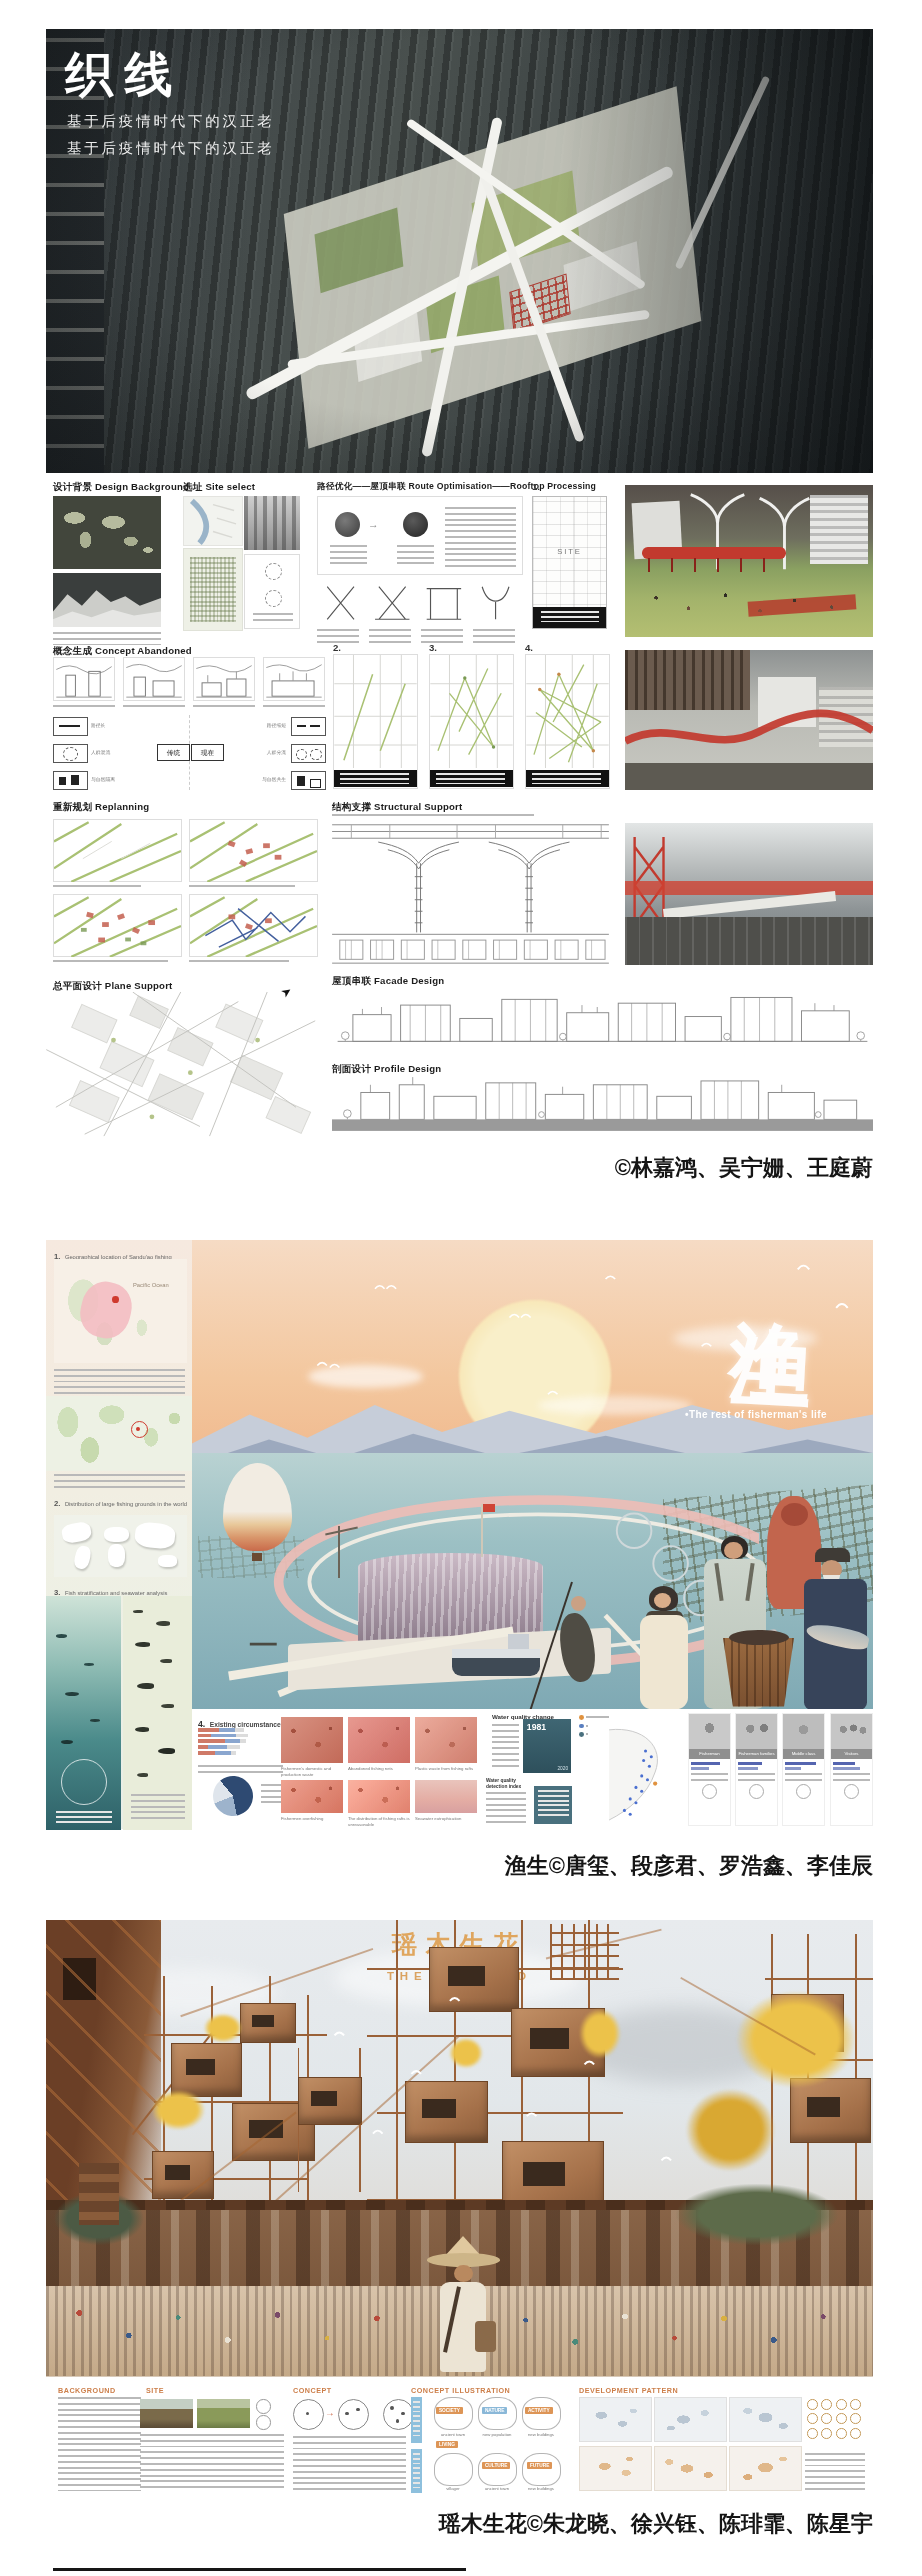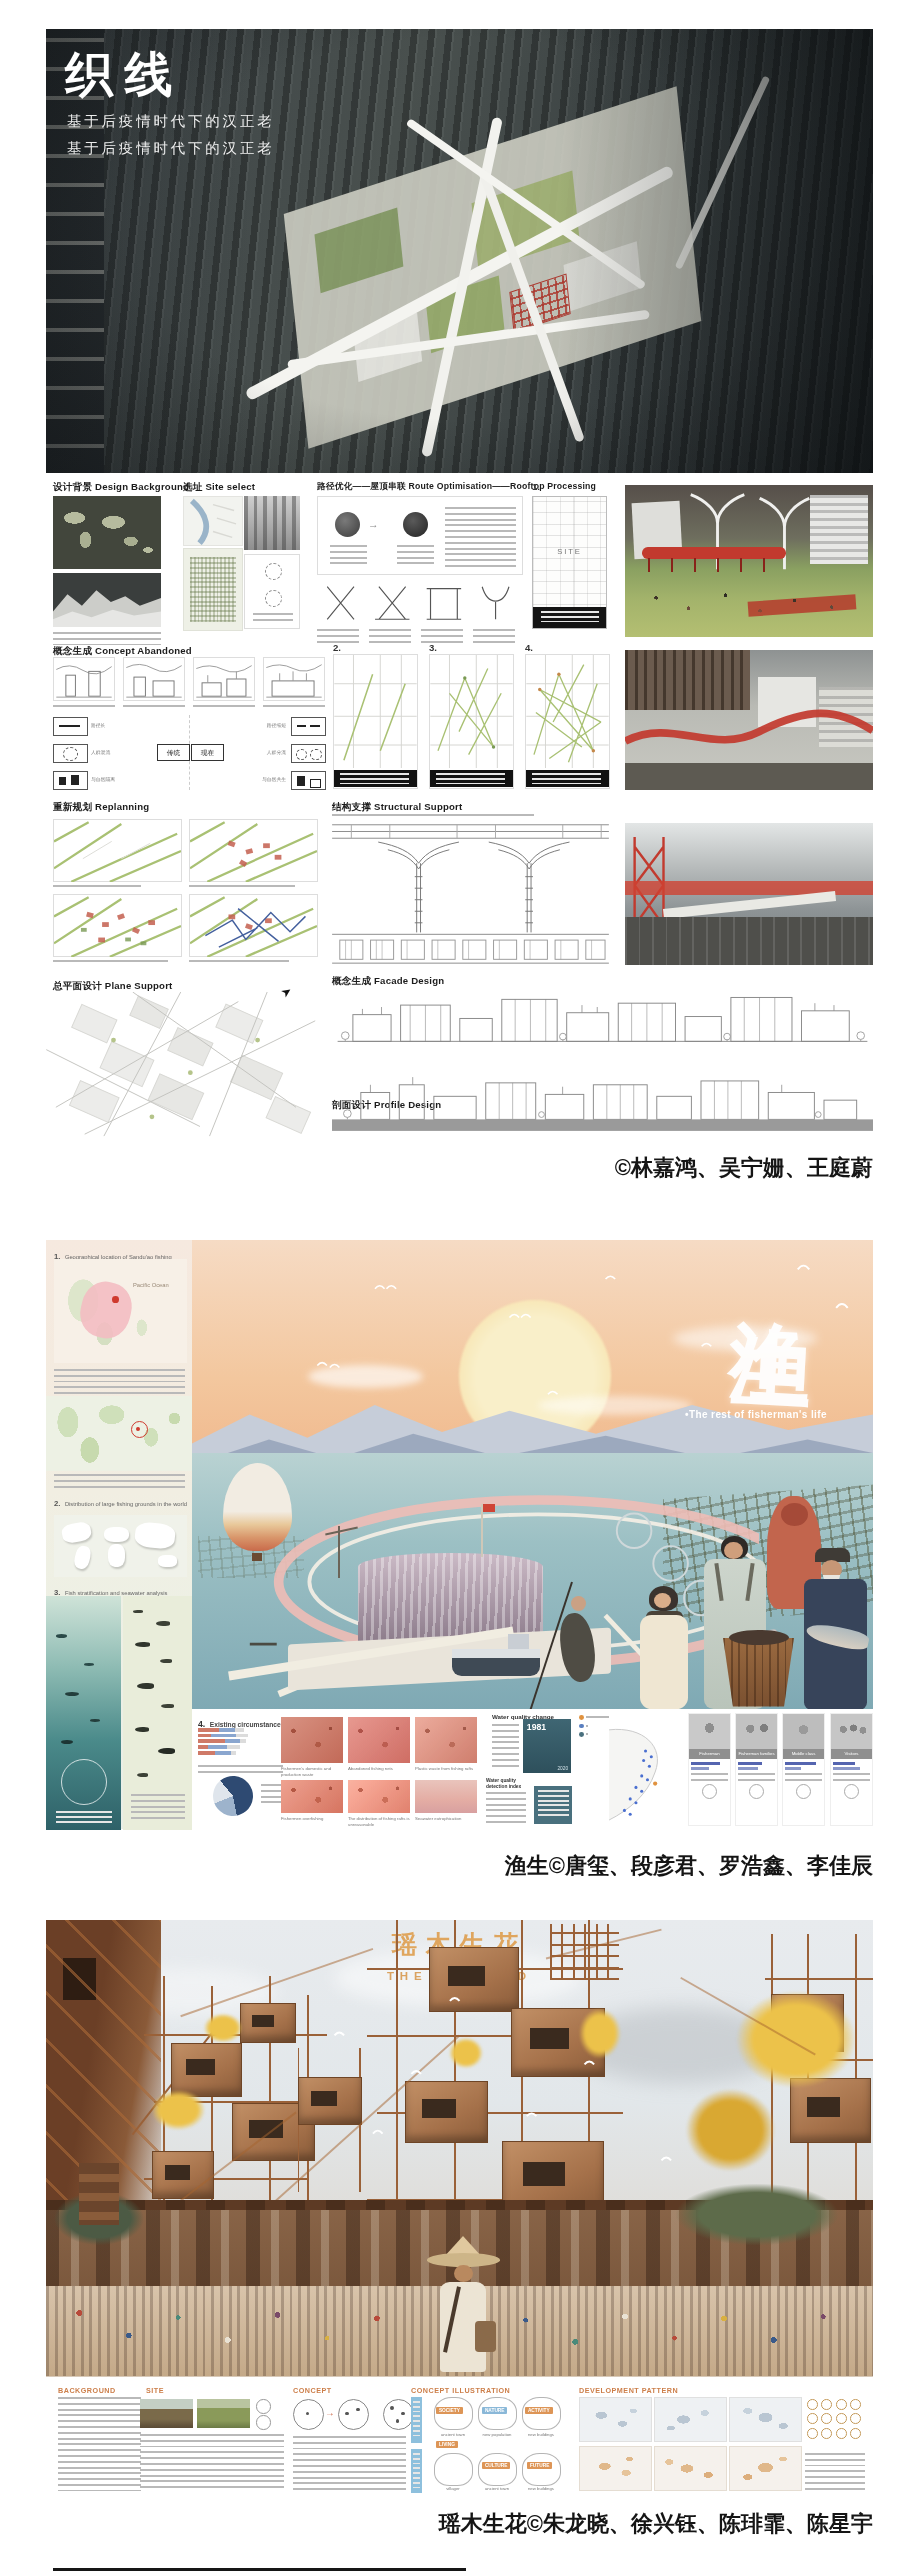--- a/index.html
+++ b/index.html
@@ -371,21 +371,21 @@
         <path d="M10,120 L200,10 M40,148 L280,30 M0,60 L160,140 M90,0 L260,120 M140,0 L60,150 M230,0 L170,150"></path>
       </g>
       <g fill="#b5c48a" stroke="none">
             <circle cx="70" cy="50" r="2.5"></circle>
             <circle cx="150" cy="84" r="2.5"></circle>
             <circle cx="220" cy="50" r="2.5"></circle>
             <circle cx="110" cy="130" r="2.5"></circle>
           </g>
     </svg>
   </div>
-  <div class="a hp" style="left:332px;top:975px;">概念生成 Facade Design</div>
+  <div class="a hp" style="left:332px;top:975px;">屋顶串联 Facade Design</div>
   <div class="a" style="left:332px;top:986px;width:541px;height:63px;">
     <svg width="541" height="63" fill="none" stroke="#8a8a8a" viewBox="0 0 563 66">
       <path d="M4,58 L559,58"></path>
       <g stroke="#888">
         <rect x="20" y="30" width="40" height="28"></rect>
             <rect x="70" y="20" width="52" height="38"></rect>
             <rect x="132" y="34" width="34" height="24"></rect>
             <rect x="176" y="14" width="58" height="44"></rect>
             <rect x="244" y="28" width="44" height="30"></rect>
             <rect x="298" y="18" width="60" height="40"></rect>
@@ -400,21 +400,21 @@
             <path d="M12,56 L12,58"></path>
             <circle cx="240" cy="53" r="3.5"></circle>
             <path d="M240,56 L240,58"></path>
             <circle cx="412" cy="53" r="3.5"></circle>
             <path d="M412,56 L412,58"></path>
             <circle cx="552" cy="52" r="4"></circle>
             <path d="M552,56 L552,58"></path>
           </g>
     </svg>
   </div>
-  <div class="a hp" style="left:332px;top:1099px;">剖面设计 Profile Design</div>
+  <div class="a hp" style="left:332px;top:1063px;">剖面设计 Profile Design</div>
   <div class="a" style="left:332px;top:1075px;width:541px;height:58px;">
     <svg width="541" height="58" fill="none" viewBox="0 0 563 60">
       <g stroke="#8a8a8a">
         <rect x="30" y="18" width="30" height="28"></rect>
             <rect x="70" y="10" width="26" height="36"></rect>
             <rect x="106" y="22" width="44" height="24"></rect>
             <rect x="160" y="8" width="52" height="38"></rect>
             <rect x="222" y="20" width="40" height="26"></rect>
             <rect x="272" y="10" width="56" height="36"></rect>
             <rect x="338" y="22" width="36" height="24"></rect>

